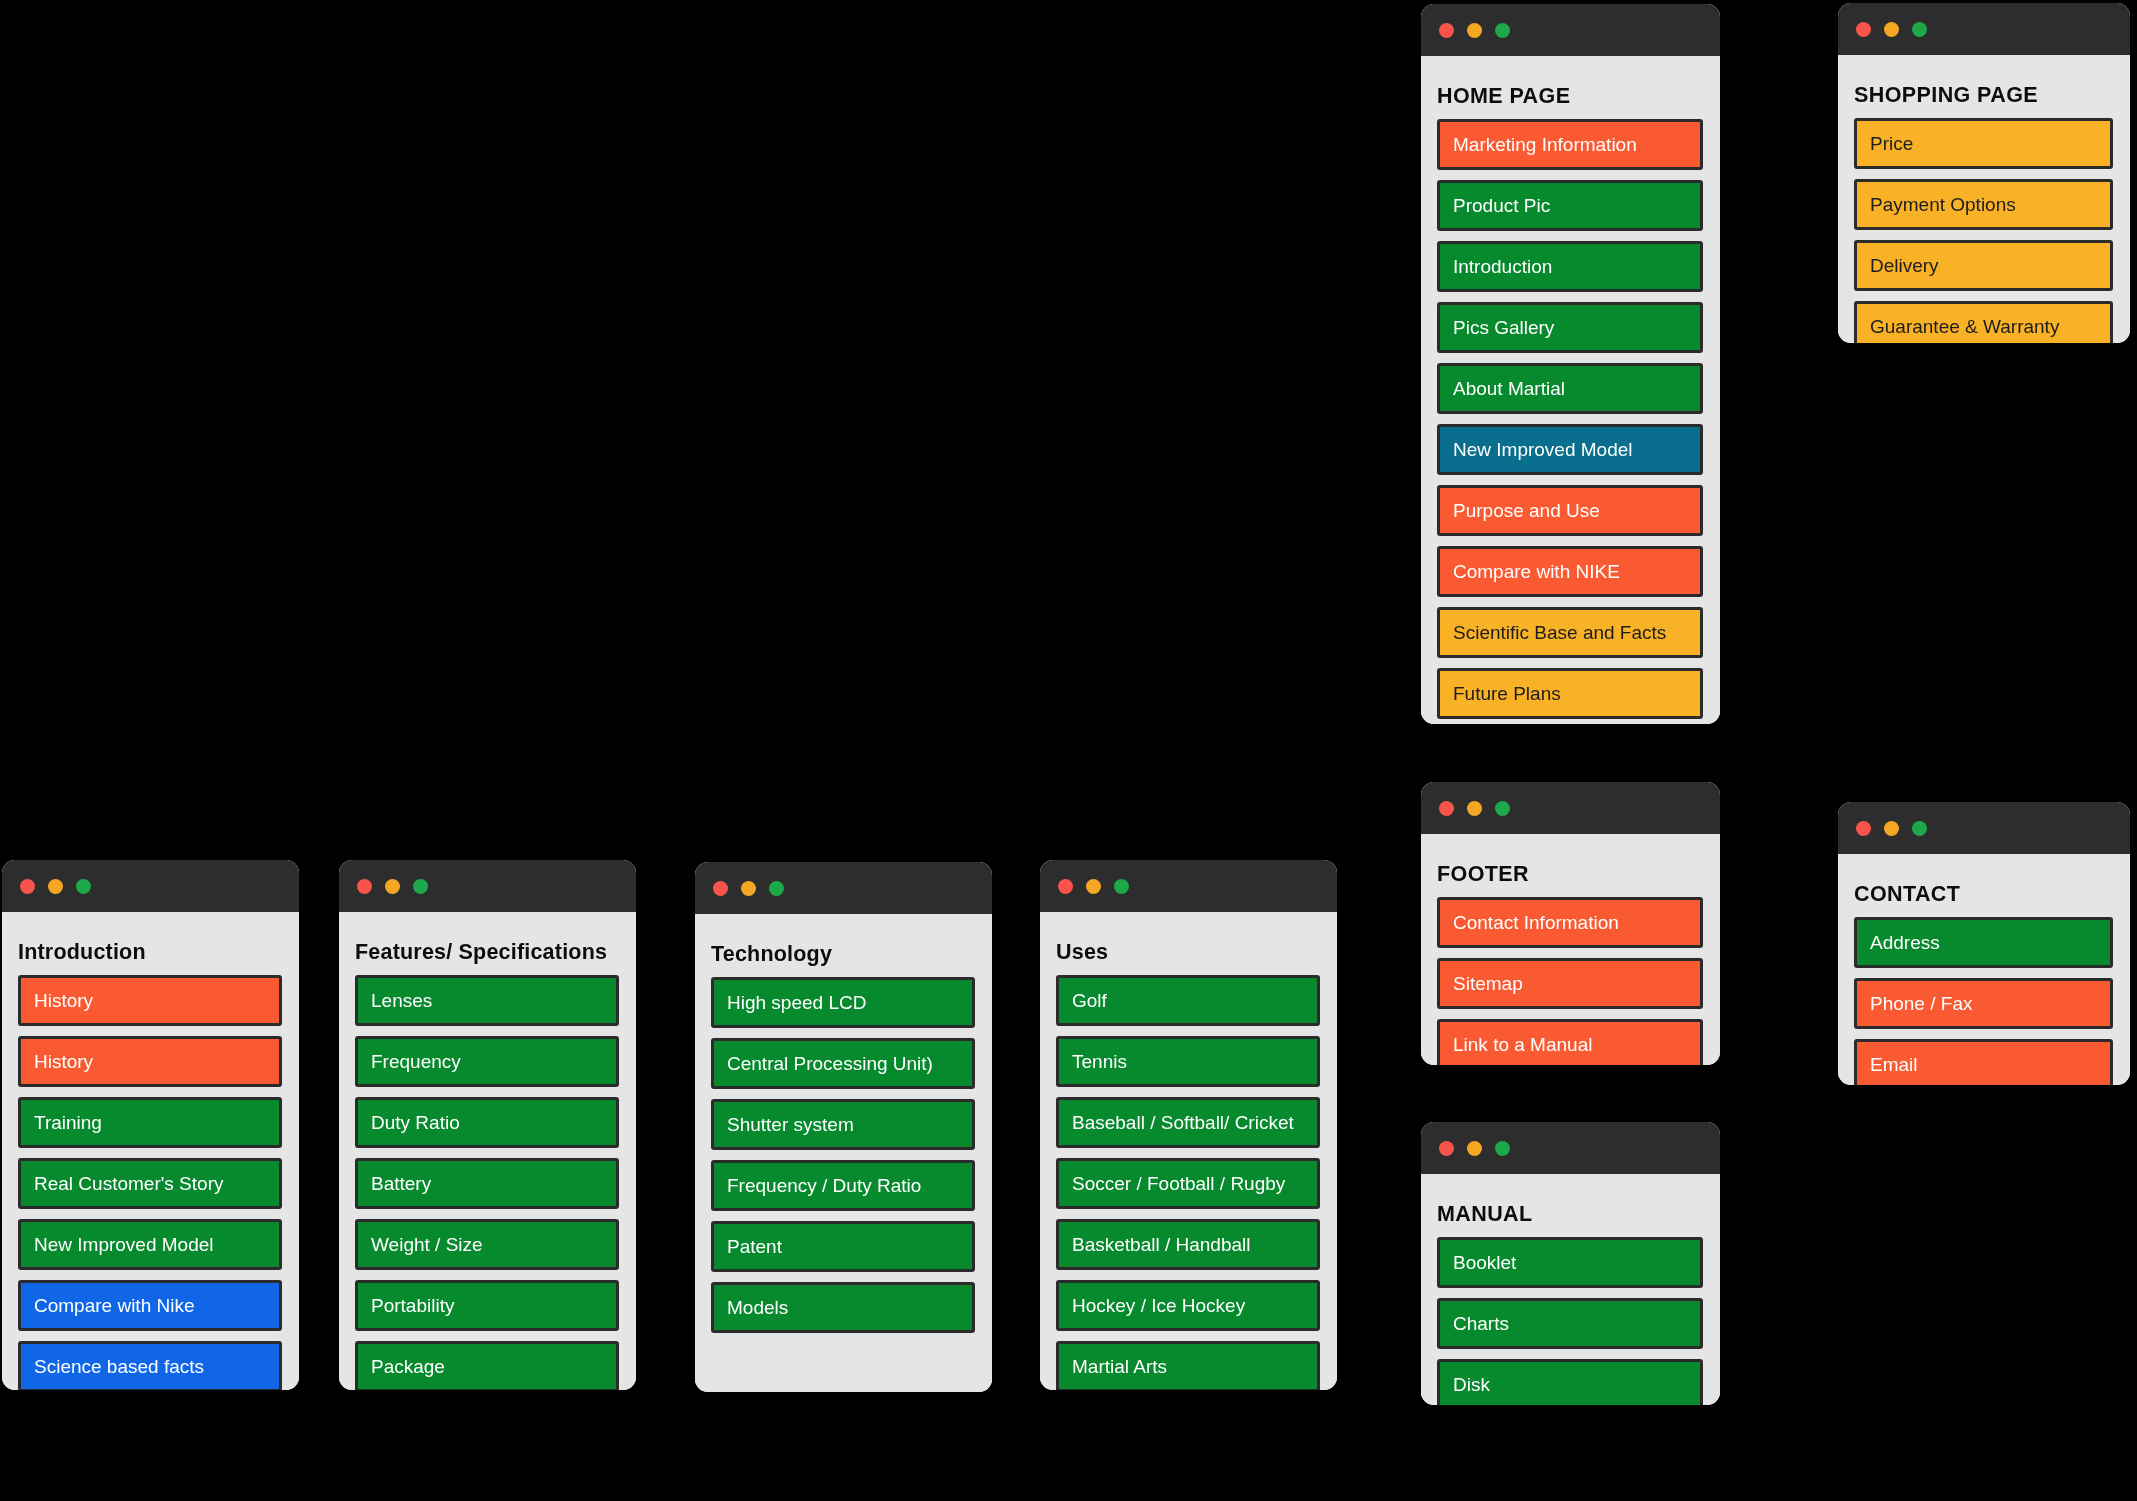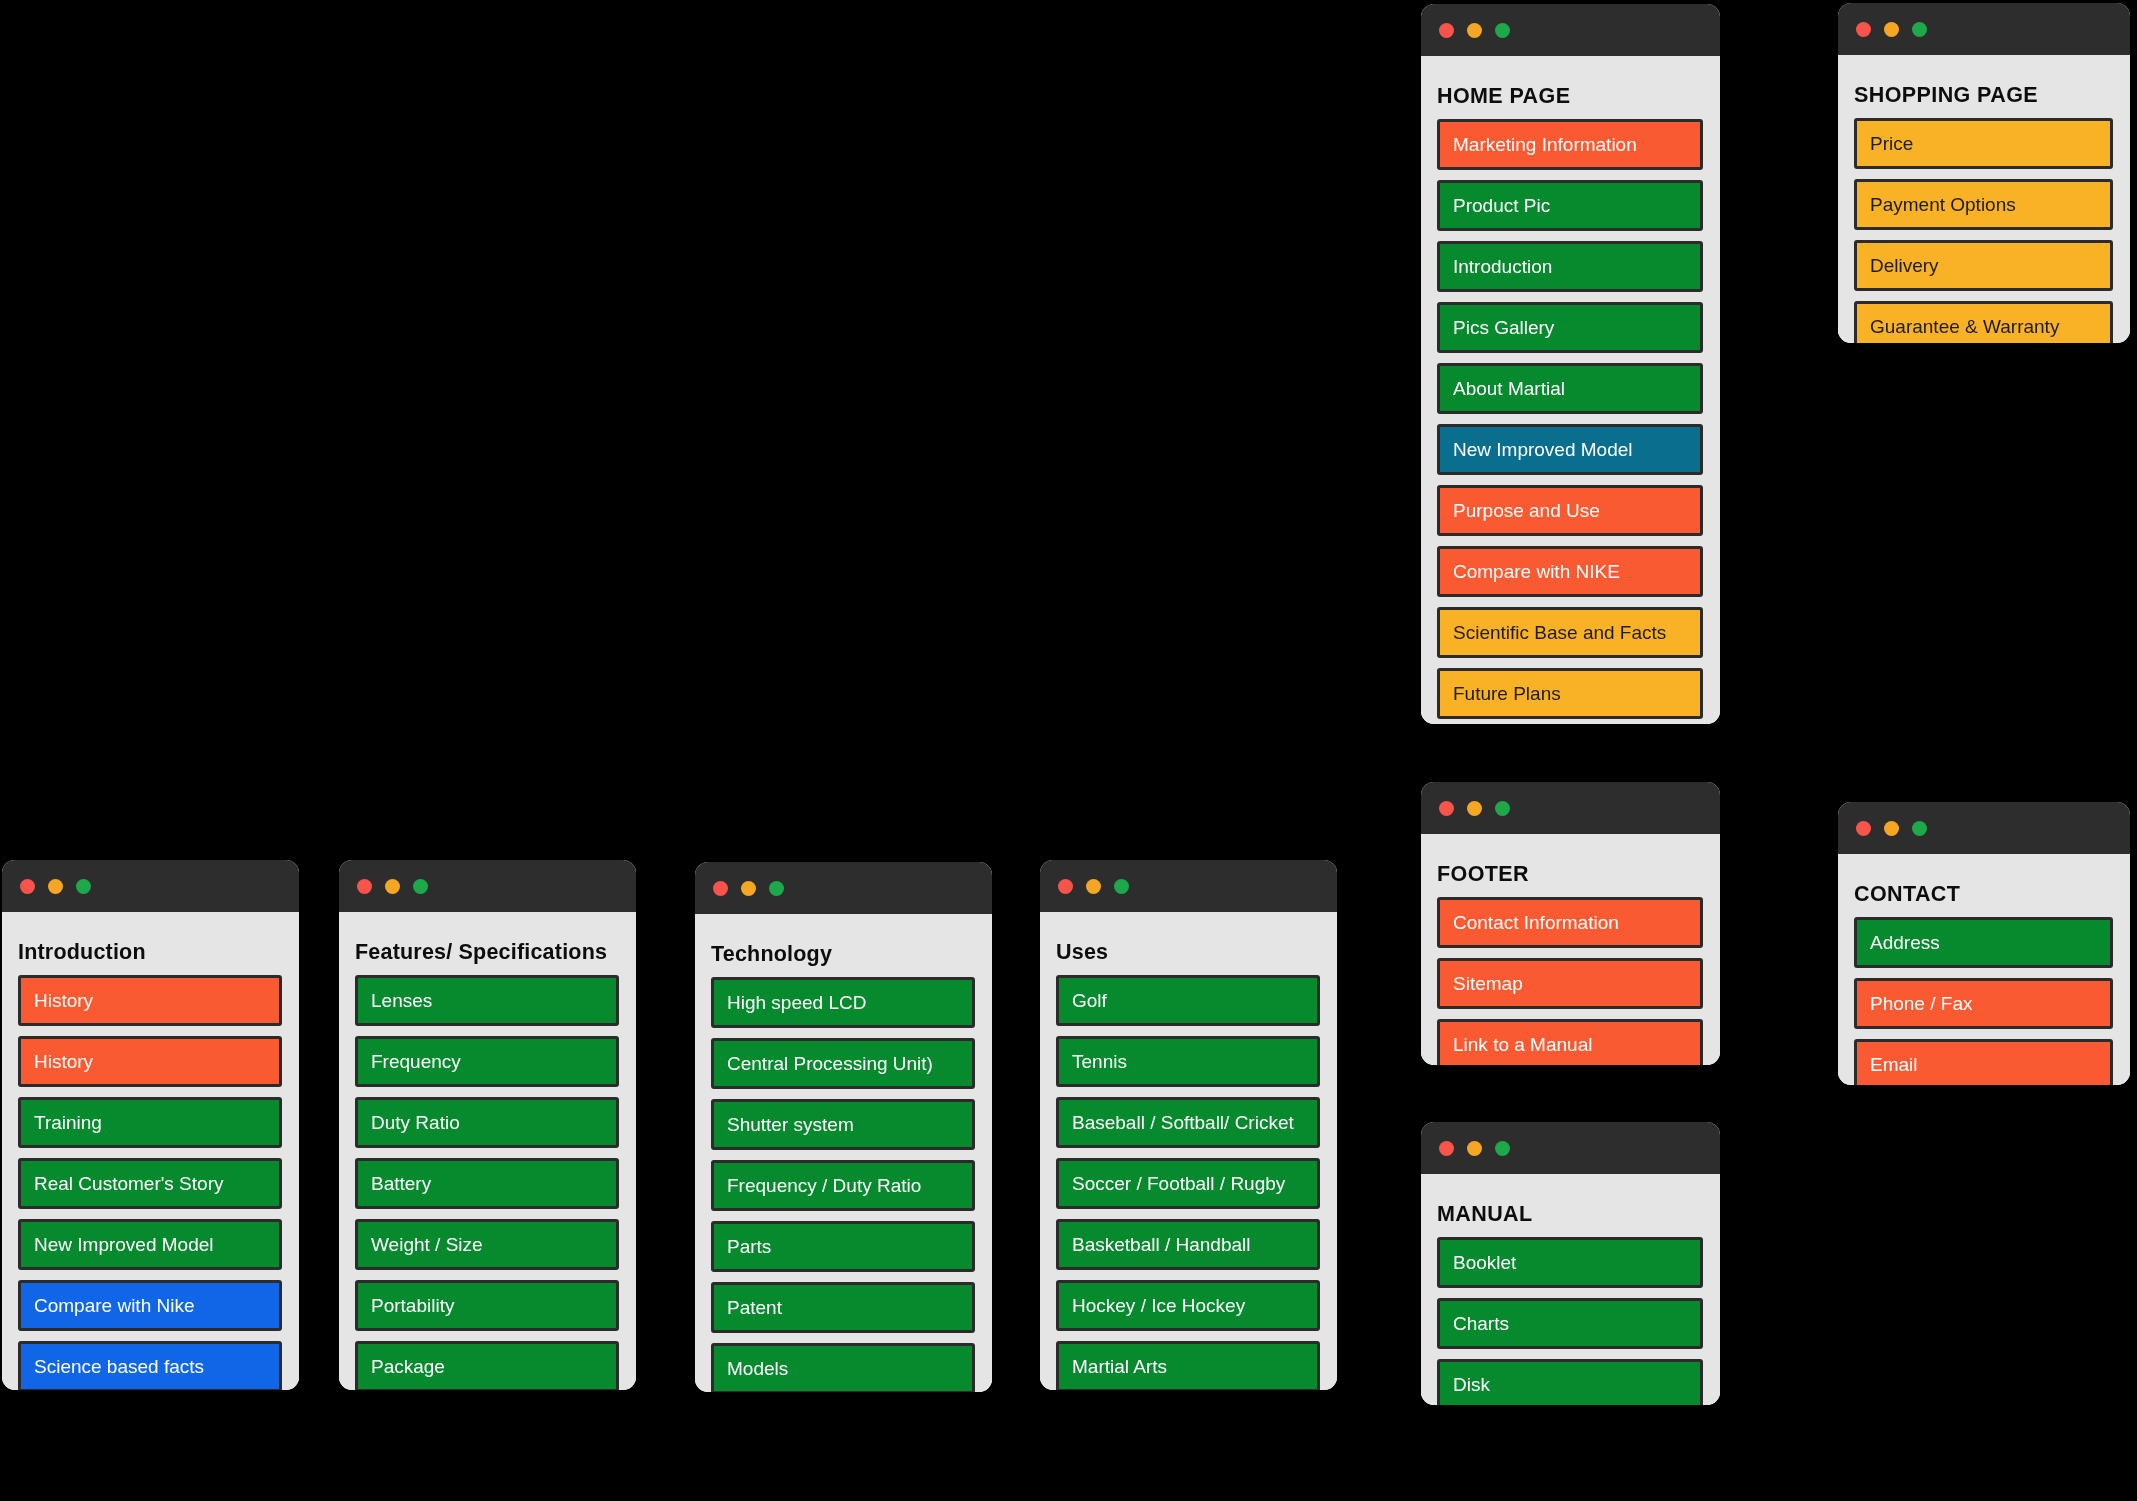--- a/index.html
+++ b/index.html
@@ -209,21 +209,20 @@
         <span class="dot amber" style="background: rgb(245, 166, 35);"></span>
         <span class="dot green" style="background: rgb(29, 168, 74);"></span>
       </div>
       <div class="win-body">
         <div class="card-title">Technology</div>
         <div class="items">
           <div class="item c-green">High speed LCD</div>
           <div class="item c-green">Central Processing Unit)</div>
           <div class="item c-green">Shutter system</div>
           <div class="item c-green">Frequency / Duty Ratio</div>
-          <div class="item c-green">Parts</div>
           <div class="item c-green">Patent</div>
           <div class="item c-green">Models</div>
         </div>
       </div>
     </div>
     <div class="win" style="left: 1040px; top: 860px; width: 297px; height: 530px;">
       <div class="win-titlebar" style="background: rgb(45, 45, 45);">
         <span class="dot red" style="background: rgb(248, 84, 76);"></span>
         <span class="dot amber" style="background: rgb(245, 166, 35);"></span>
         <span class="dot green" style="background: rgb(29, 168, 74);"></span>

